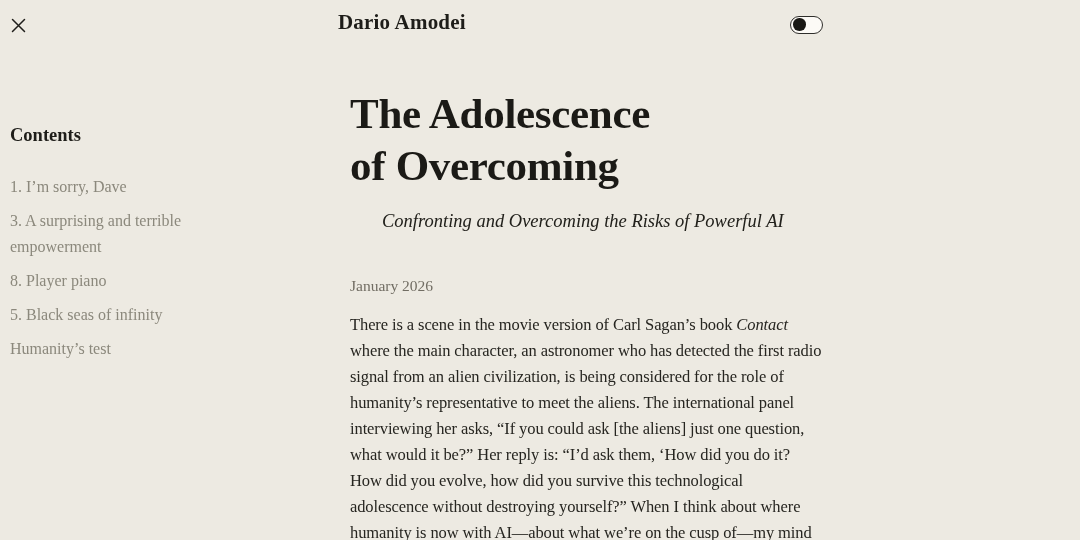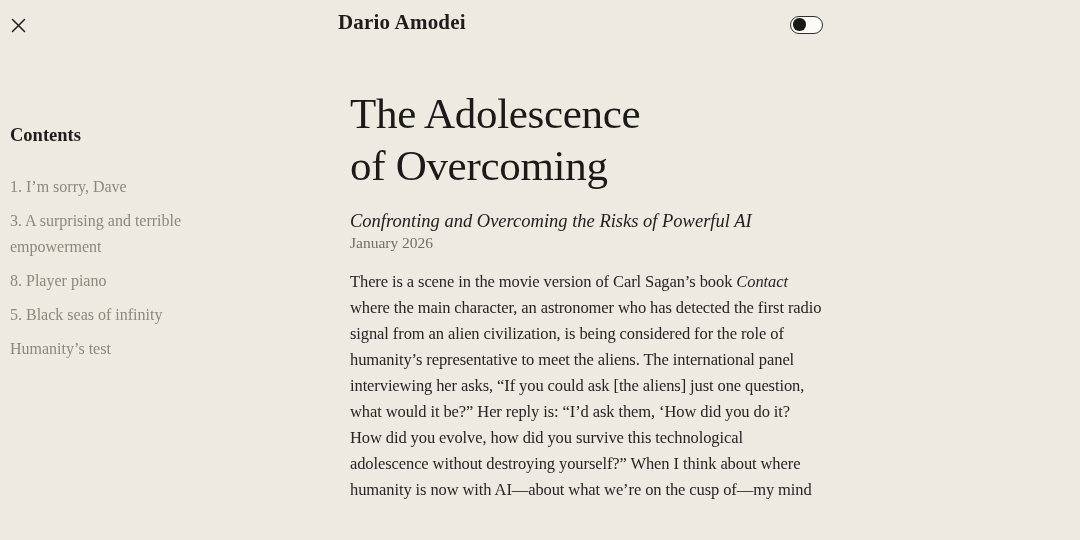--- a/index.html
+++ b/index.html
@@ -60,30 +60,32 @@
     cursor: pointer;
   }
 
   
   .main {
     position: absolute; left: 350px; top: 88px;
     width: 472px;
   }
   .main h1 {
     font-size: 43px; line-height: 52px;
-    font-weight: normal; color: #1b1a16;
+    font-weight: bold; color: #1b1a16;
     letter-spacing: -0.3px;
   }
   .subtitle {
     margin-top: 17px;
     font-style: italic;
     font-size: 18.5px; line-height: 24px;
     color: #22211c;
+    margin-left: 32px;
   }
   .pub-date {
+    margin-top: 43px;
     font-size: 15.5px; line-height: 20px;
     color: #716d63;
   }
   .body-text {
     margin-top: 16px;
     font-size: 16.5px; line-height: 26px;
     color: #262520;
     letter-spacing: -0.1px;
   }
 </style>

